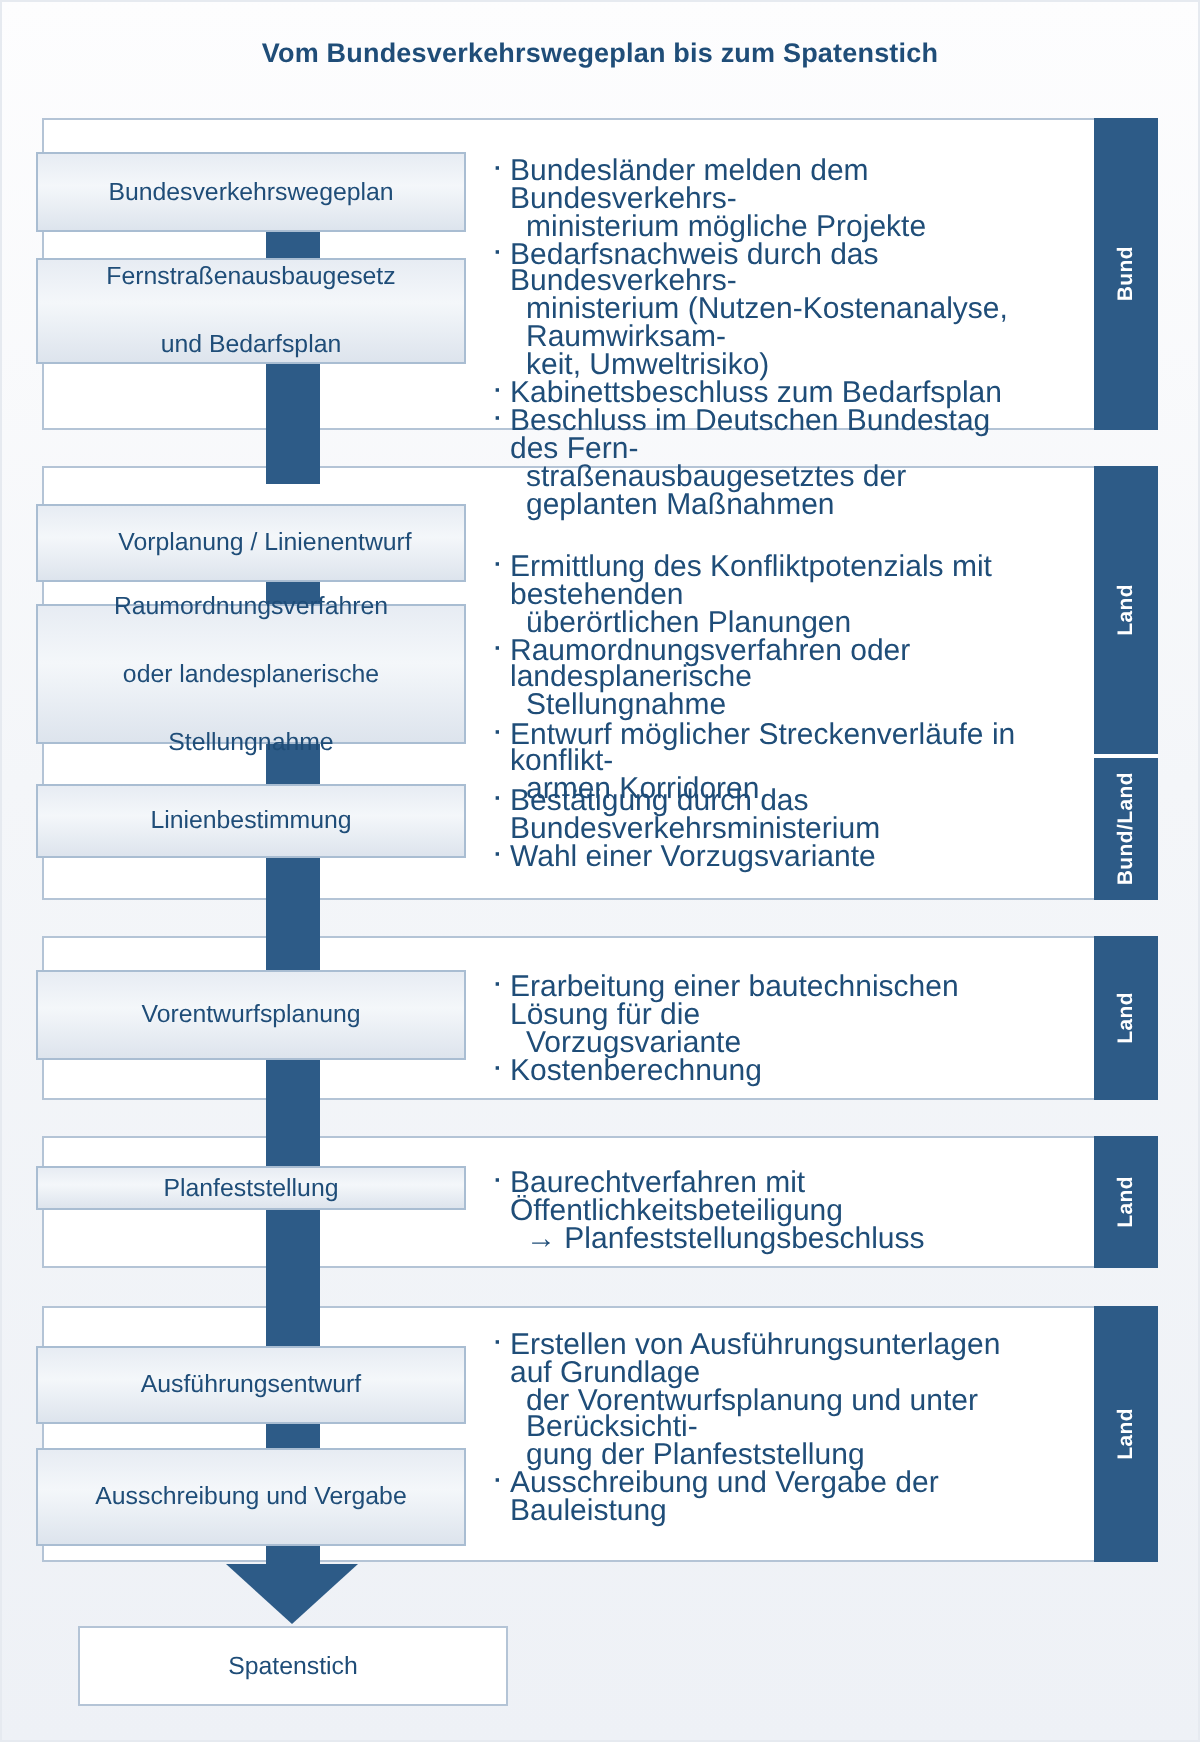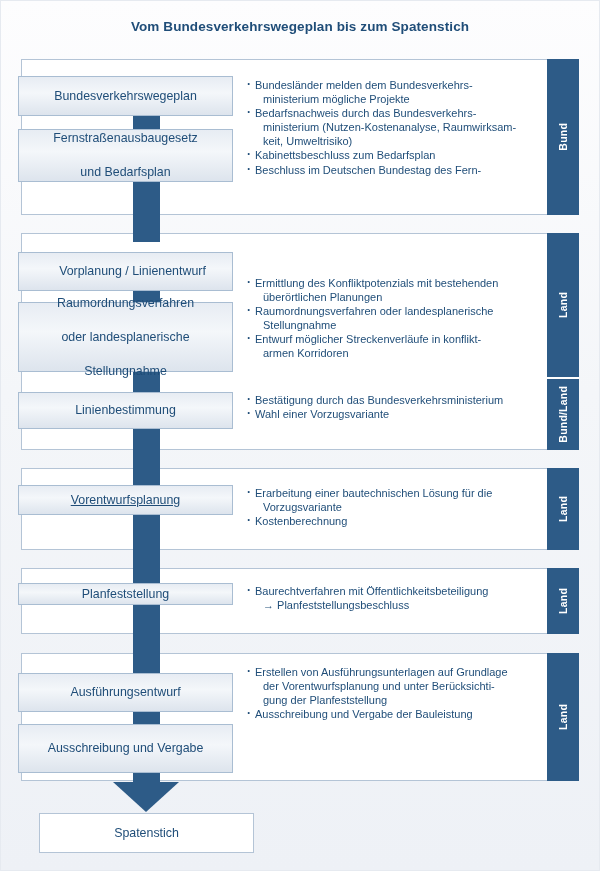--- a/index.html
+++ b/index.html
@@ -73,21 +73,21 @@
     z-index: 3;
   }
   .stage-box span { display: block; padding: 0 6px; }
 
   
   .bullets {
     position: absolute;
     left: 247px;
     width: 272px;
     color: #1f4d78;
-    font-size: 11px;
+    font-size: 15px;
     line-height: 13.6px;
     z-index: 3;
   }
   .bullets ul { margin: 0; padding: 0; list-style: none; }
   .bullets li {
     position: relative;
     padding-left: 8px;
     margin: 0 0 0.5px 0;
   }
   .bullets li::before {
@@ -191,20 +191,21 @@
   </div>
   <div class="bullets" style="top:79px;">
     <ul>
       <li><span>Bundesländer melden dem Bundesverkehrs-</span></li>
       <li class="nobullet"><span>ministerium mögliche Projekte</span></li>
       <li><span>Bedarfsnachweis durch das Bundesverkehrs-</span></li>
       <li class="nobullet"><span>ministerium (Nutzen-Kostenanalyse, Raumwirksam-</span></li>
       <li class="nobullet"><span>keit, Umweltrisiko)</span></li>
       <li><span>Kabinettsbeschluss zum Bedarfsplan</span></li>
       <li><span>Beschluss im Deutschen Bundestag des Fern-</span></li>
+      <li class="nobullet"><span>straßenausbaugesetztes der geplanten Maßnahmen</span></li>
     </ul>
   </div>
   <div class="authority" style="top:59px;height:156px;">
     <span>Bund</span>
   </div>
 
   <div class="panel" style="top:233px;height:217px;">
     <div class="panel-inner"></div>
   </div>
   <div class="stage-box" style="top:252px;height:39px;padding-left:14px;">
@@ -243,21 +244,21 @@
   <div class="authority" style="top:233px;height:144px;">
     <span>Land</span>
   </div>
   <div class="authority" style="top:379px;height:71px;">
     <span>Bund/Land</span>
   </div>
 
   <div class="panel" style="top:468px;height:82px;">
     <div class="panel-inner"></div>
   </div>
-  <div class="stage-box" style="top:485px;height:30px;text-decoration:underline;">
+  <div class="stage-box" style="top:485px;height:45px;">
     <span>
         <span>Vorentwurfsplanung</span>
       </span>
   </div>
   <div class="bullets" style="top:487px;">
     <ul>
       <li><span>Erarbeitung einer bautechnischen Lösung für die</span></li>
       <li class="nobullet"><span>Vorzugsvariante</span></li>
       <li><span>Kostenberechnung</span></li>
     </ul>

